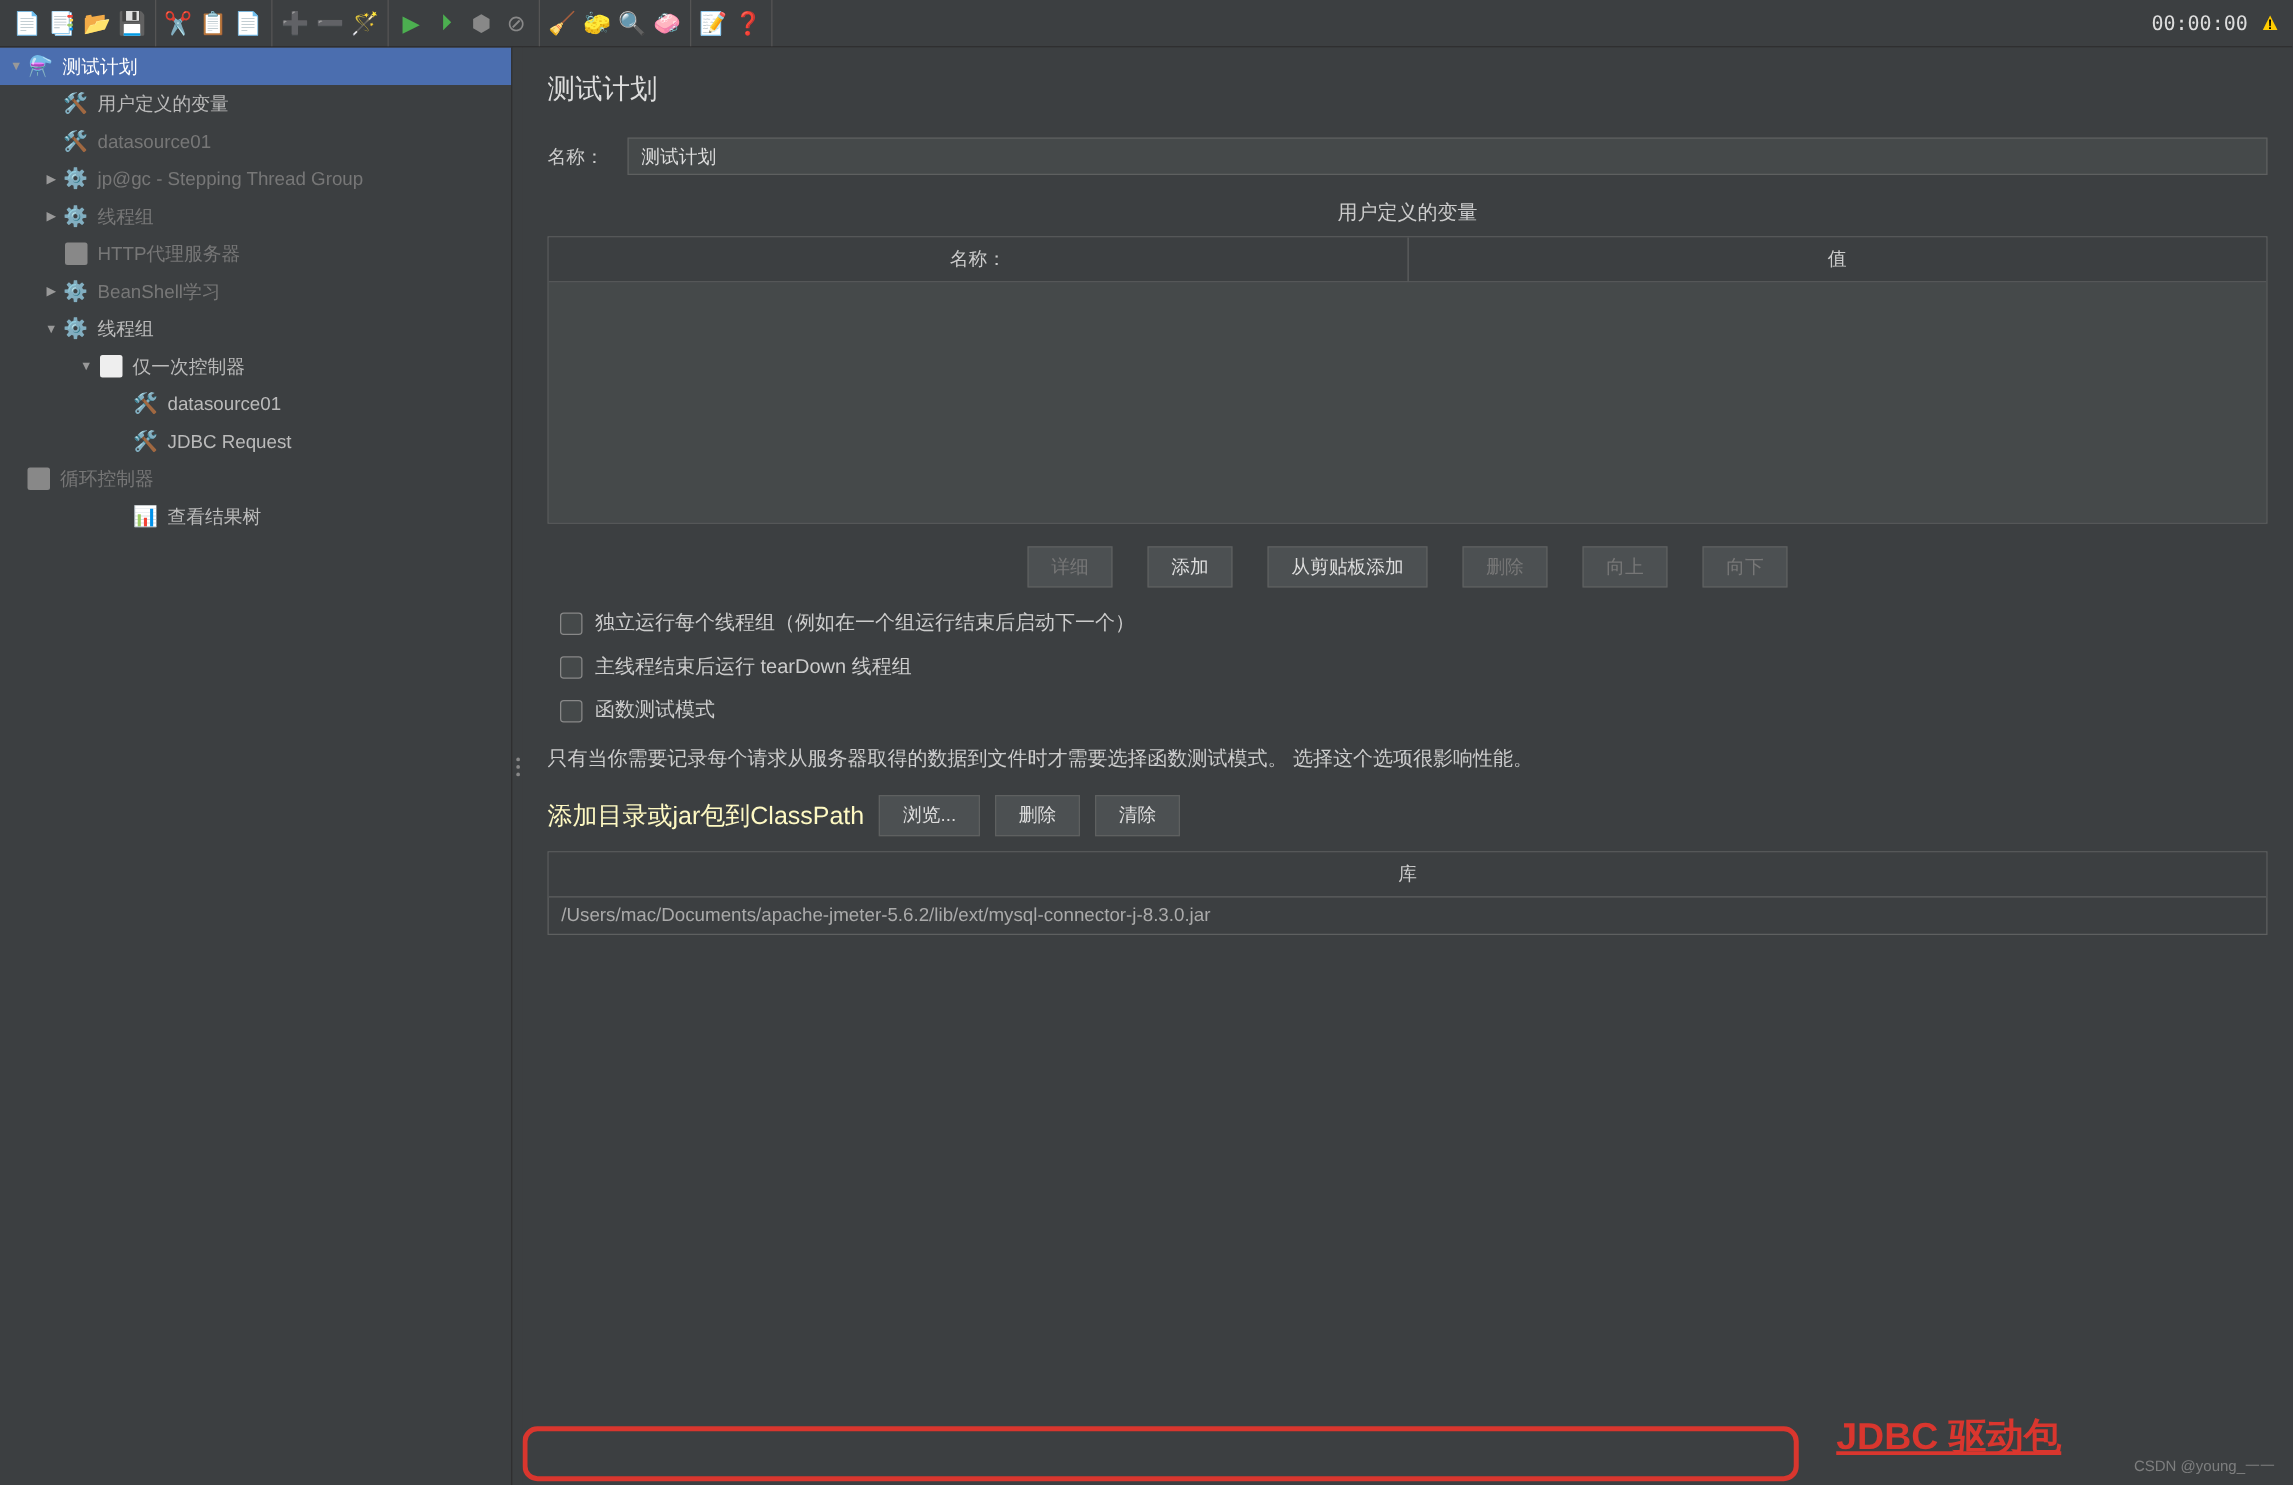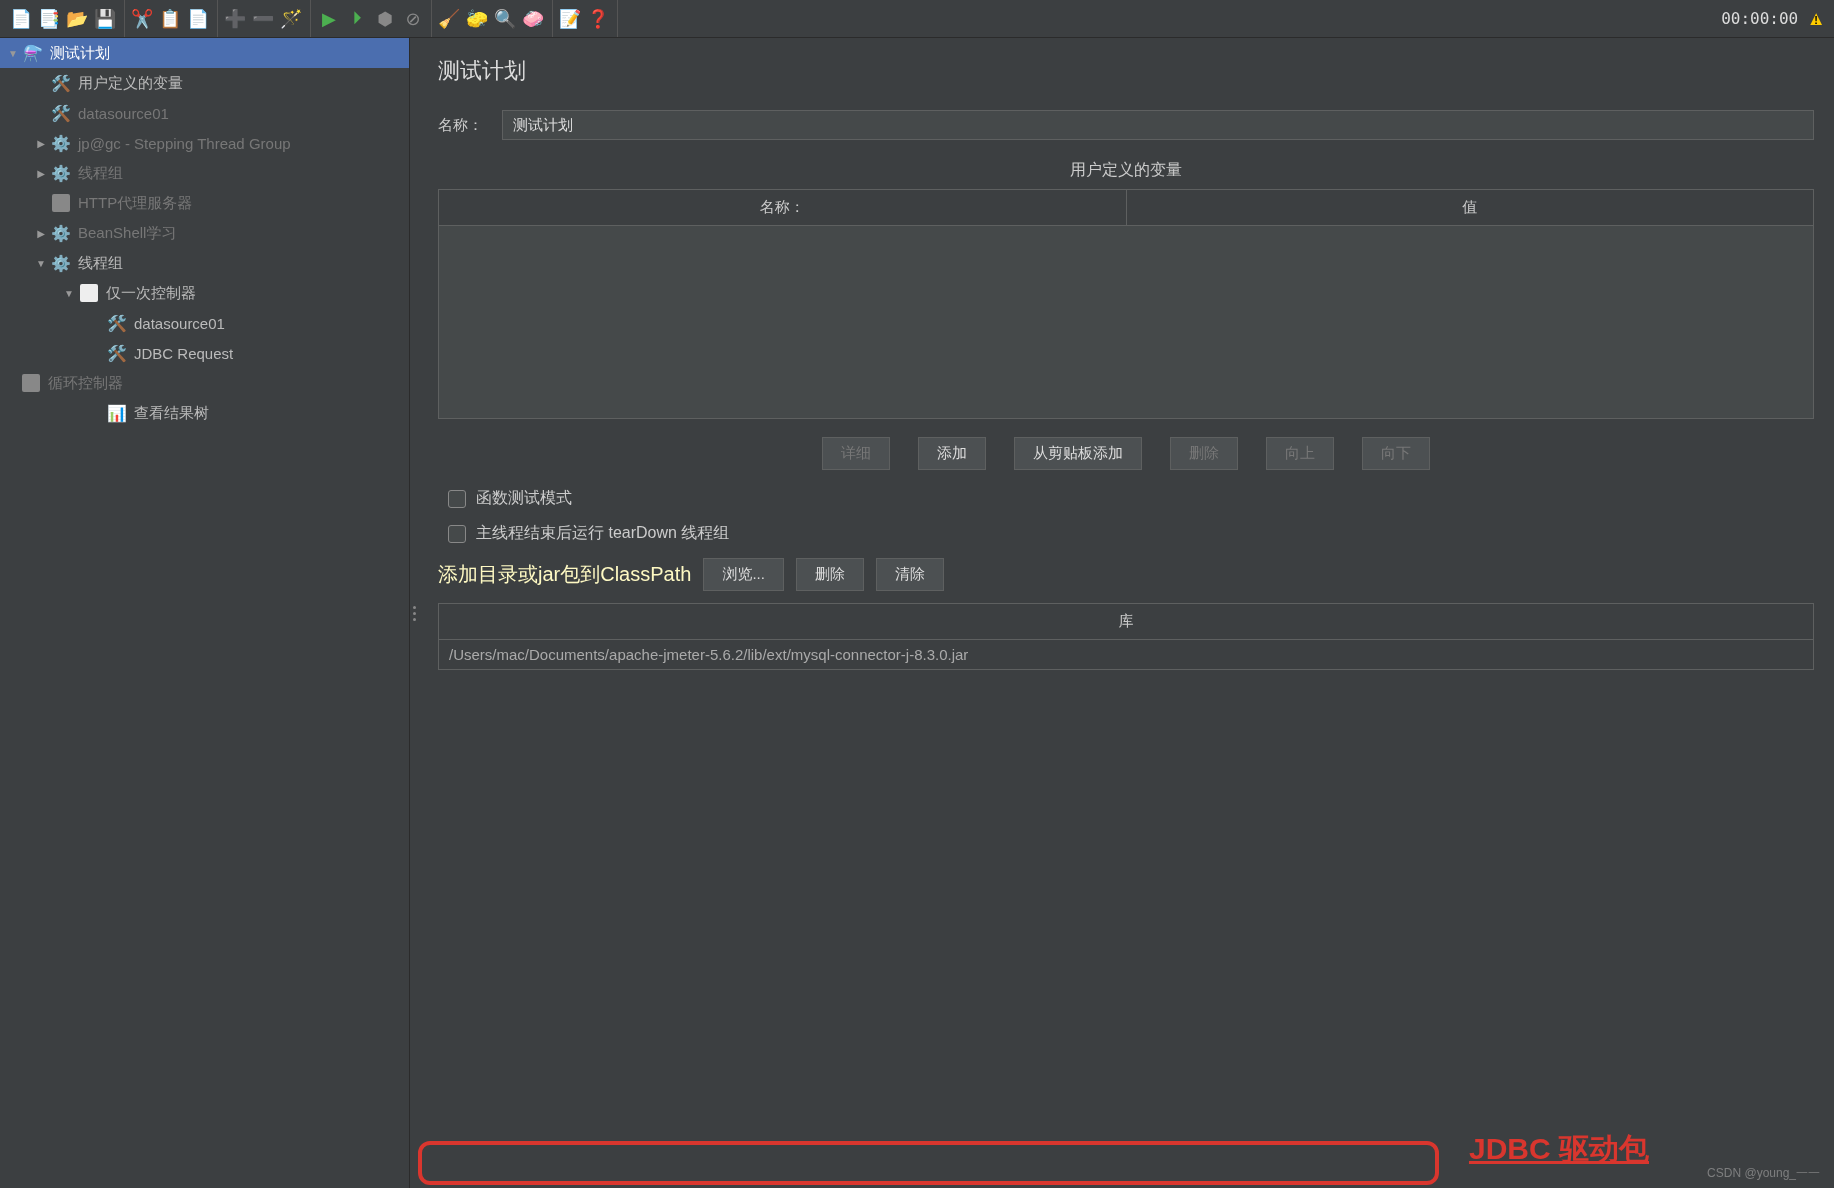--- a/index.html
+++ b/index.html
@@ -209,27 +209,32 @@
       <button class="btn disabled">详细</button>
       <button class="btn">添加</button>
       <button class="btn">从剪贴板添加</button>
       <button class="btn disabled">删除</button>
       <button class="btn disabled">向上</button>
       <button class="btn disabled">向下</button>
     </div>
 
     <div class="check-row">
       <div class="checkbox"></div>
-      <div class="check-label">函数测试模式</div>
+      <div class="check-label">独立运行每个线程组（例如在一个组运行结束后启动下一个）</div>
     </div>
     <div class="check-row">
       <div class="checkbox"></div>
       <div class="check-label">主线程结束后运行 tearDown 线程组</div>
     </div>
-
+    <div class="check-row">
+      <div class="checkbox"></div>
+      <div class="check-label">函数测试模式</div>
+    </div>
+
+    <div class="note">只有当你需要记录每个请求从服务器取得的数据到文件时才需要选择函数测试模式。 选择这个选项很影响性能。</div>
 
     <div class="classpath-row">
       <div class="classpath-label">添加目录或jar包到ClassPath</div>
       <button class="btn">浏览...</button>
       <button class="btn">删除</button>
       <button class="btn">清除</button>
     </div>
 
     <div class="lib-table">
       <div class="lib-head">库</div>

